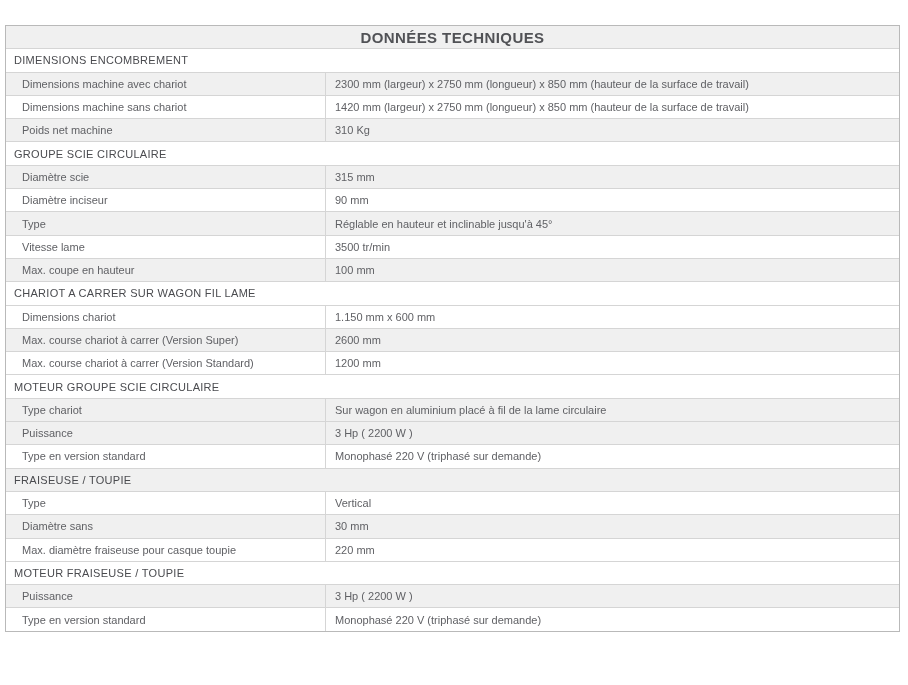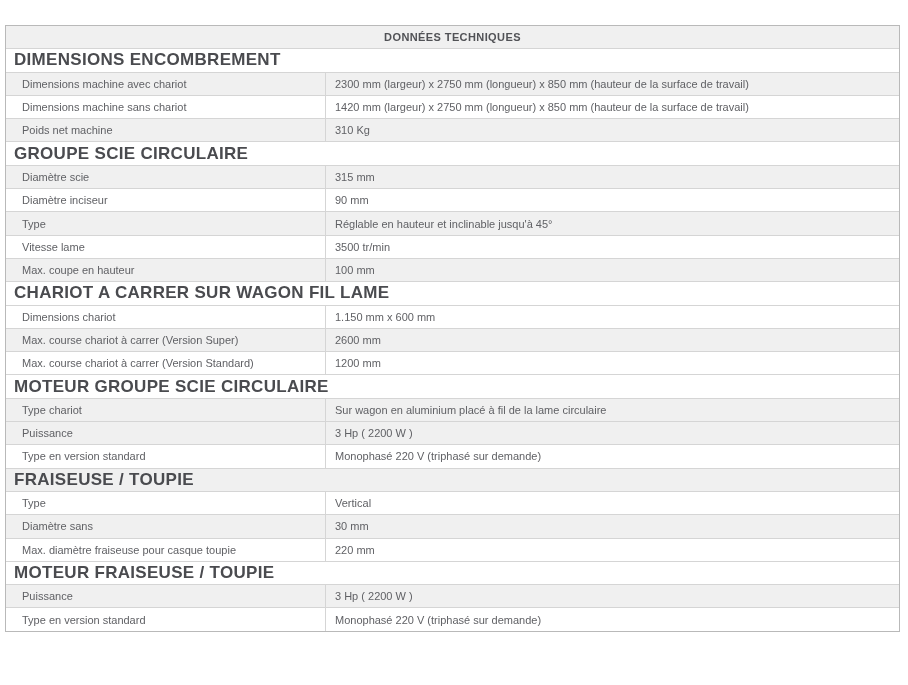--- a/index.html
+++ b/index.html
@@ -31,31 +31,31 @@
     background: #ffffff;
   }
   #rows .row:last-child { border-bottom: none; }
   .row.stripe { background: #f0f0f0; }
   .row-title {
     justify-content: center;
     align-items: center;
     background: #eeeeee;
   }
   .title-text {
-    font-size: 11px;
+    font-size: 15px;
     font-weight: 600;
     letter-spacing: 0.4px;
     color: #515256;
   }
   .section-text {
     display: flex;
     align-items: center;
     padding: 0 8px;
-    font-size: 17px;
-    font-weight: 700;
+    font-size: 11px;
+    font-weight: 400;
     letter-spacing: 0.3px;
     color: #4a4b4f;
   }
   .cell {
     display: flex;
     align-items: center;
     font-size: 11px;
     color: #606165;
     box-sizing: border-box;
     padding: 0 16px;

